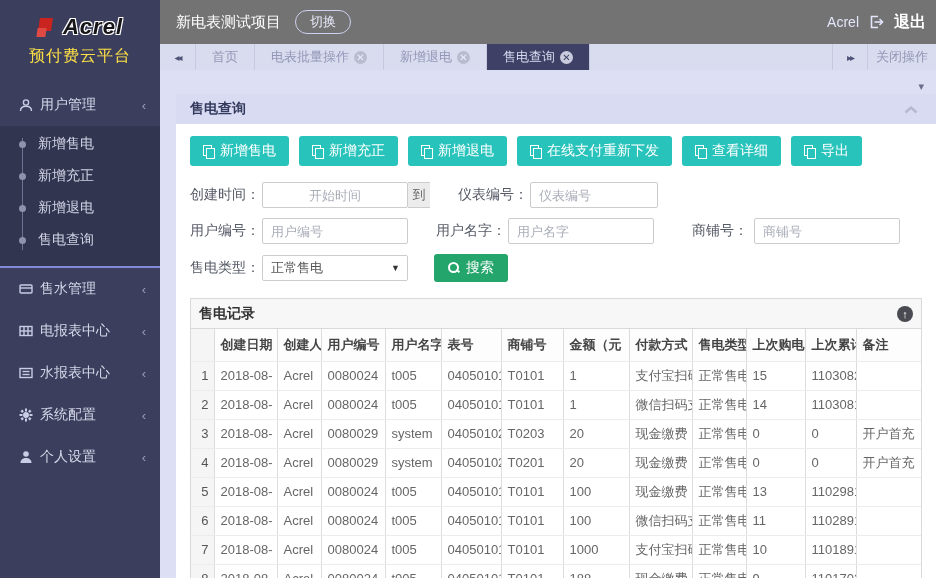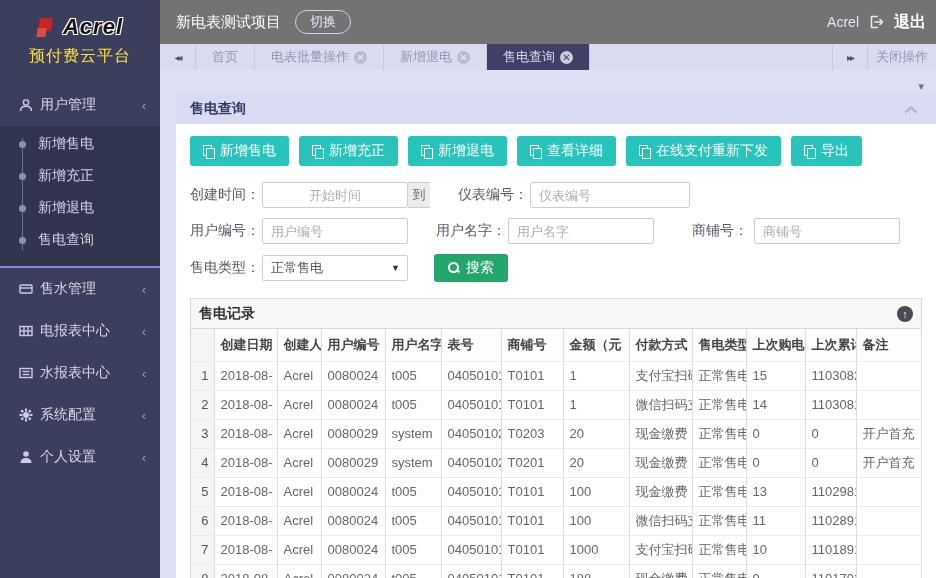--- a/index.html
+++ b/index.html
@@ -273,40 +273,40 @@
           <button class="btn-teal">
               <span class="copy-ic"></span>
               <span>新增充正</span>
             </button>
           <button class="btn-teal">
               <span class="copy-ic"></span>
               <span>新增退电</span>
             </button>
           <button class="btn-teal">
               <span class="copy-ic"></span>
+              <span>在线支付重新下发</span>
+            </button>
+          <button class="btn-teal">
+              <span class="copy-ic"></span>
               <span>查看详细</span>
-            </button>
-          <button class="btn-teal">
-              <span class="copy-ic"></span>
-              <span>在线支付重新下发</span>
             </button>
           <button class="btn-teal">
               <span class="copy-ic"></span>
               <span>导出</span>
             </button>
         </div>
 
         <div class="filters">
           <div class="f-row">
             <span class="f-label">创建时间：</span>
             <input class="f-input center" placeholder="开始时间" style="">
             <span class="addon">到</span>
             <span class="gap28"></span>
             <span class="f-label">仪表编号：</span>
-            <input class="f-input" style="width: 160px;" placeholder="仪表编号">
+            <input class="f-input" style="width: 128px;" placeholder="仪表编号">
           </div>
           <div class="f-row">
             <span class="f-label">用户编号：</span>
             <input class="f-input" placeholder="用户编号" style="">
             <span class="gap28"></span>
             <span class="f-label">用户名字：</span>
             <input class="f-input" placeholder="用户名字" style="">
             <span class="gap28"></span>
             <span class="f-label">商铺号：</span>
             <input class="f-input" placeholder="商铺号" style="">

